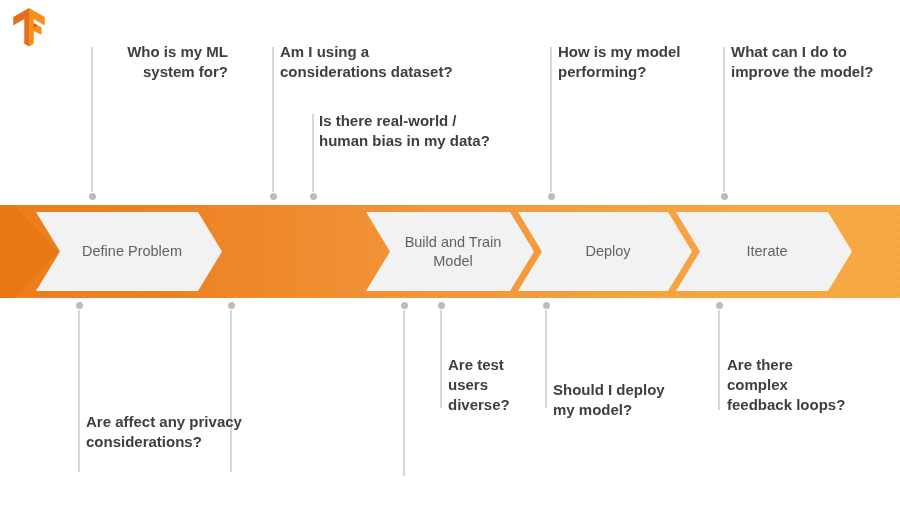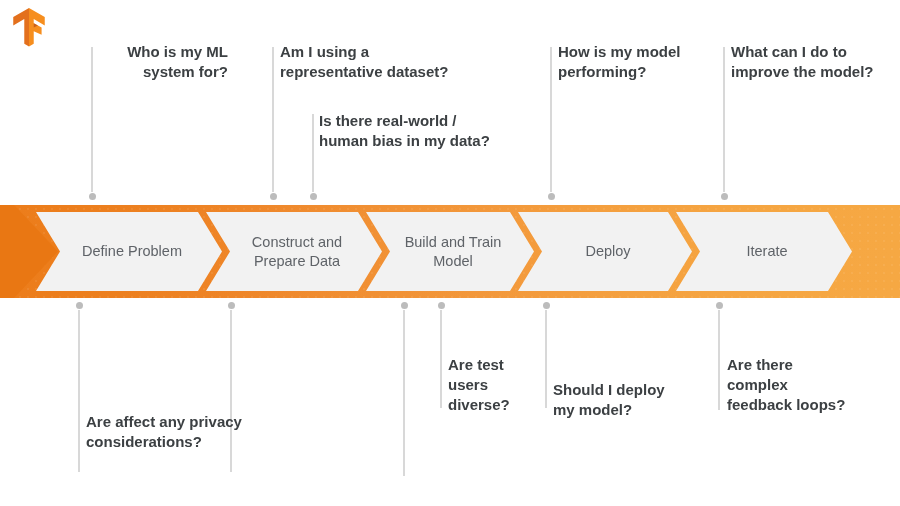--- a/index.html
+++ b/index.html
@@ -78,23 +78,20 @@
       <polygon fill="#c9601a" points="22.5,15.5 26.5,17.6 22.5,19.6"></polygon>
     </svg>
   </div>
 
   <div class="band">
     <div class="band-texture"></div>
     <div class="lead-arrow"></div>
     <div class="stage s1">
       <span>Define Problem</span>
     </div>
-    <div class="stage s2">
-      <span>Construct and Prepare Data</span>
-    </div>
     <div class="stage s3">
       <span>Build and Train Model</span>
     </div>
     <div class="stage s4">
       <span>Deploy</span>
     </div>
     <div class="stage s5">
       <span>Iterate</span>
     </div>
   </div>
@@ -128,21 +125,21 @@
       <span class="dot"></span>
     </div>
   <div class="conn bot c10">
       <span class="dot"></span>
     </div>
   <div class="conn bot c11">
       <span class="dot"></span>
     </div>
 
   <div class="q q1">Who is my ML system for?</div>
-  <div class="q q2">Am I using a representative dataset?</div>
+  <div class="q q2">Am I using a considerations dataset?</div>
   <div class="q q3">Is there real-world / human bias in my data?</div>
   <div class="q q4">How is my model performing?</div>
   <div class="q q5">What can I do to improve the model?</div>
 
   <div class="q q6">Are affect any privacy considerations?</div>
   <div class="q q8">Are test users diverse?</div>
   <div class="q q10">Should I deploy my model?</div>
   <div class="q q11">Are there complex feedback loops?</div>
 
 </div>

